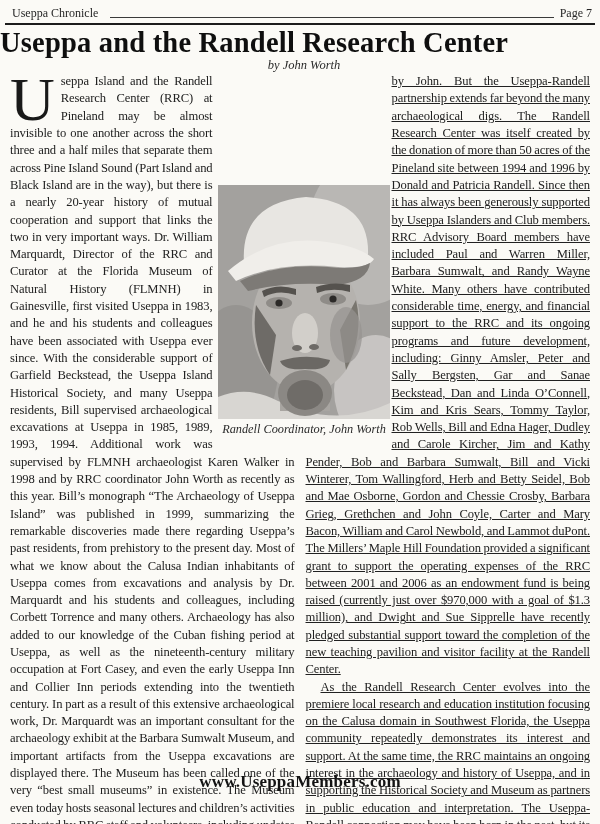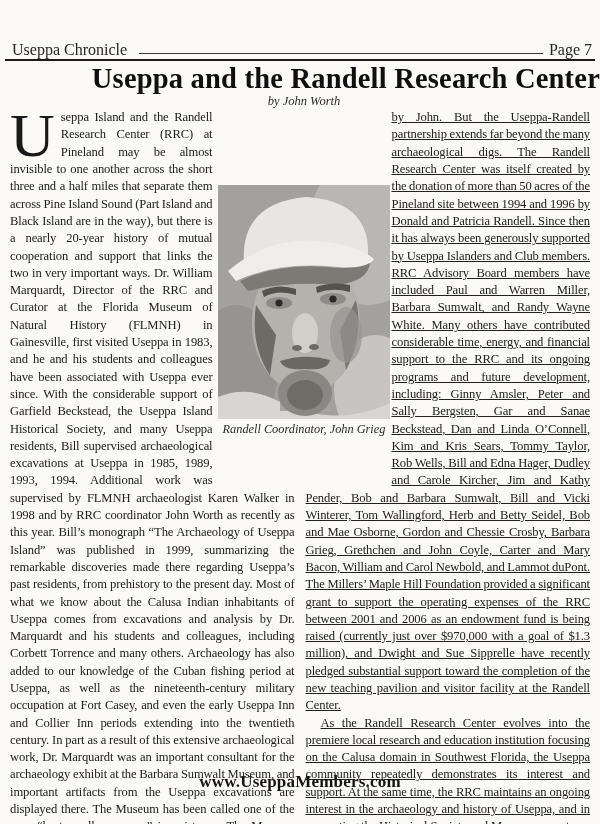--- a/index.html
+++ b/index.html
@@ -13,41 +13,40 @@
     overflow: hidden;
     -webkit-hyphens: auto;
     hyphens: auto;
   }
 
   
   .masthead {
     display: flex;
     align-items: flex-end;
     padding: 6px 8px 0 12px;
-    font-size: 16px;
+    font-size: 12px;
     line-height: 15px;
     color: #262626;
-    margin-top: 36px;
   }
   .masthead .rule-mid {
     flex: 1;
     height: 0;
     border-bottom: 1.3px solid #3a3a3a;
     margin: 0 6px 3px 12px;
   }
   .masthead-underline {
     height: 2.2px;
     background: #1c1c1c;
     margin: 2px 5px 0 5px;
   }
 
   
   .title {
     margin: 2px 0 0 0;
-    text-align: right;
+    text-align: left;
     font-size: 28.5px;
     line-height: 31px;
     font-weight: bold;
     color: #0f0f0f;
     letter-spacing: 0.2px;
   }
   .byline {
     text-align: center;
     font-style: italic;
     font-size: 12.5px;
@@ -168,20 +167,20 @@
         <ellipse cx="87" cy="148" rx="13" ry="20" fill="#d2cfca"></ellipse>
         <ellipse cx="79" cy="163" rx="5" ry="3" fill="#6d6a66"></ellipse>
         <ellipse cx="96" cy="162" rx="5" ry="3" fill="#6d6a66"></ellipse>
         <ellipse cx="128" cy="150" rx="16" ry="28" fill="#969390" opacity="0.7"></ellipse>
         <path d="M62,176 Q87,168 112,175 Q110,186 87,184 Q66,186 62,176 Z" fill="#6b6864"></path>
         <ellipse cx="87" cy="189" rx="9" ry="3" fill="#9b9894"></ellipse>
         <ellipse cx="87" cy="208" rx="27" ry="23" fill="#8b8884"></ellipse>
         <ellipse cx="87" cy="210" rx="18" ry="15" fill="#6f6c68"></ellipse>
       </svg>
     </span>
-    <figcaption class="caption">Randell Coordinator, John Grieg</figcaption>
+    <figcaption class="caption">Randell Coordinator, John Worth</figcaption>
   </figure>
 
   <footer class="footer">
     <span>www.UseppaMembers.com</span>
   </footer>
 
 </div>
 
 </body></html>

